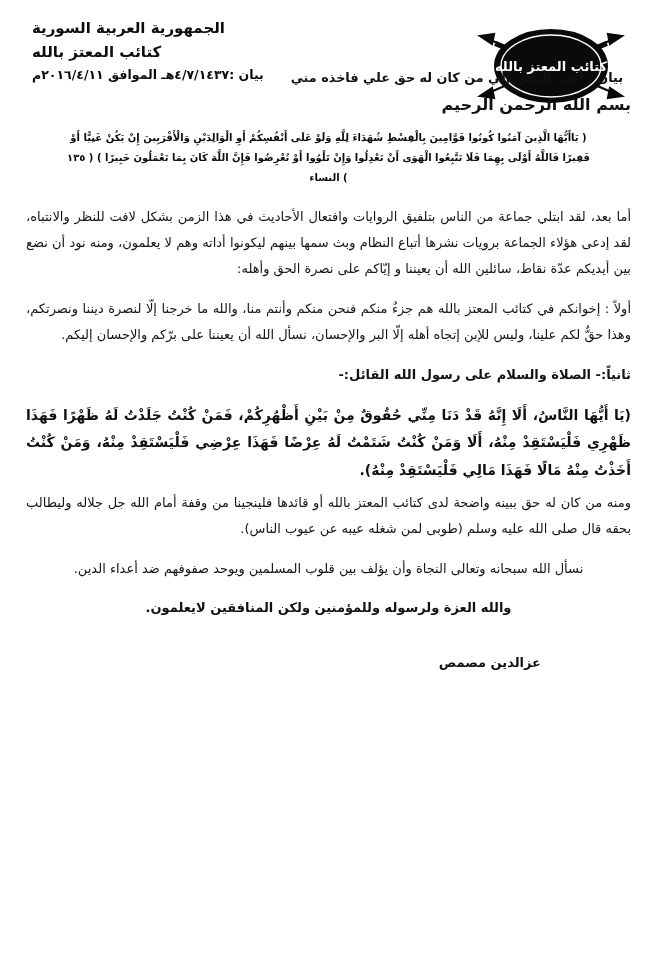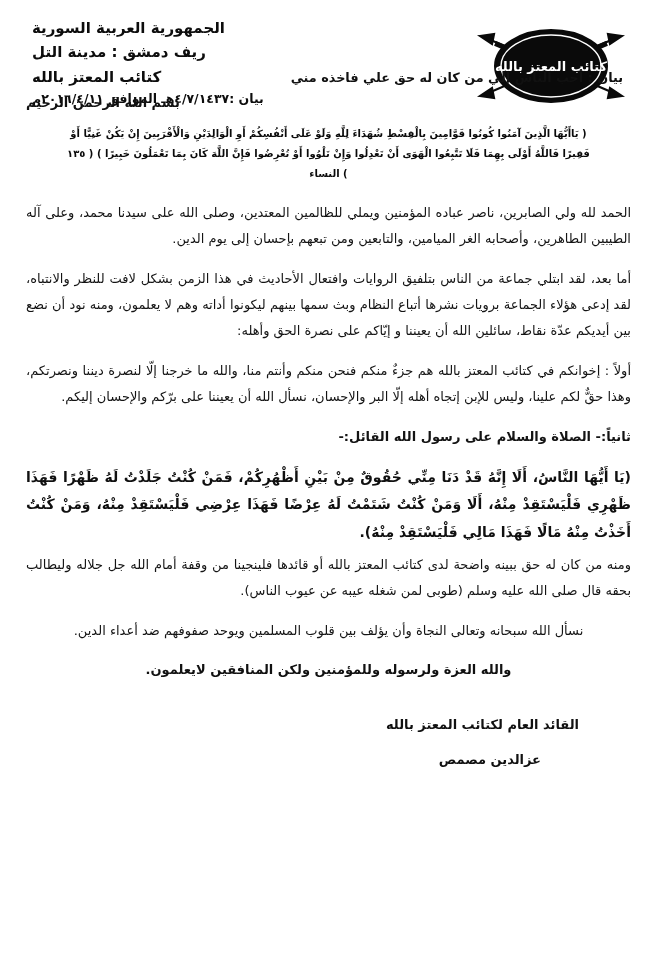--- a/index.html
+++ b/index.html
@@ -60,22 +60,22 @@
   
   .emblem {
     position: relative;
     width: 150px;
     height: 96px;
   }
   .emblem svg { display: block; }
 
   
   .basmala {
-    text-align: left;
-    font-size: 13px;
+    text-align: right;
+    font-size: 16px;
     font-weight: bold;
     margin: 10px 0 14px 0;
     color: #111;
   }
   .quran {
     text-align: center;
     font-size: 10px;
     font-weight: bold;
     line-height: 2.0;
     margin: 0 40px 16px 40px;
@@ -145,42 +145,39 @@
           <ellipse cx="75" cy="48" rx="56" ry="36" fill="#0a0a0a" stroke="#0a0a0a" stroke-width="2"></ellipse>
           <ellipse cx="75" cy="48" rx="50" ry="31" fill="none" stroke="#ffffff" stroke-width="1.4"></ellipse>
 
           <text x="75" y="53" text-anchor="middle" fill="#ffffff" font-family="DejaVu Sans, sans-serif" font-size="13" font-weight="bold">كتائب المعتز بالله</text>
         </svg>
       </div>
     </div>
 
     <div class="header-text">
       <div class="line">الجمهورية العربية السورية</div>
-      <div class="line">ريف دمشق : مدينة التل</div>
       <div class="line">كتائب المعتز بالله</div>
       <div class="line wide">بيان :٤/٧/١٤٣٧هـ الموافق ٢٠١٦/٤/١١م</div>
     </div>
   </div>
 
   <div class="line" style="text-align:right;font-weight:bold;font-size:12.8px;margin:-54px 0 0 0;position:relative;left:-8px;">بيان : أحب الناس إلي من كان له حق علي فاخذه مني</div>
 
   <div class="basmala">بسم الله الرحمن الرحيم</div>
 
   <div class="quran">( يَاأَيُّهَا الَّذِينَ آمَنُوا كُونُوا قَوَّامِينَ بِالْقِسْطِ شُهَدَاءَ لِلَّهِ وَلَوْ عَلَى أَنْفُسِكُمْ أَوِ الْوَالِدَيْنِ وَالْأَقْرَبِينَ إِنْ يَكُنْ غَنِيًّا أَوْ فَقِيرًا فَاللَّهُ أَوْلَى بِهِمَا فَلَا تَتَّبِعُوا الْهَوَى أَنْ تَعْدِلُوا وَإِنْ تَلْوُوا أَوْ تُعْرِضُوا فَإِنَّ اللَّهَ كَانَ بِمَا تَعْمَلُونَ خَبِيرًا ) ( ١٣٥ ) النساء</div>
 
-  <p class="body">الحمد لله ولي الصابرين، ناصر عباده المؤمنين ويملي للظالمين المعتدين، وصلى الله على سيدنا محمد، وعلى آله الطيبين الطاهرين، وأصحابه الغر الميامين، والتابعين ومن تبعهم بإحسان إلى يوم الدين.</p>
   <p class="body">أما بعد، لقد ابتلي جماعة من الناس بتلفيق الروايات وافتعال الأحاديث في هذا الزمن بشكل لافت للنظر والانتباه، لقد إدعى هؤلاء الجماعة برويات نشرها أتباع النظام وبث سمها بينهم ليكونوا أداته وهم لا يعلمون، ومنه نود أن نضع بين أيديكم عدّة نقاط، سائلين الله أن يعيننا و إيّاكم على نصرة الحق وأهله:</p>
   <p class="body">أولاً : إخوانكم في كتائب المعتز بالله هم جزءٌ منكم فنحن منكم وأنتم منا، والله ما خرجنا إلّا لنصرة ديننا ونصرتكم، وهذا حقٌّ لكم علينا، وليس للإبن إتجاه أهله إلّا البر والإحسان، نسأل الله أن يعيننا على برّكم والإحسان إليكم.</p>
 
   <p class="body bold">ثانياً:- الصلاة والسلام على رسول الله القائل:-</p>
   <p class="hadith">(يَا أَيُّهَا النَّاسُ، أَلَا إِنَّهُ قَدْ دَنَا مِنِّي حُقُوقٌ مِنْ بَيْنِ أَظْهُرِكُمْ، فَمَنْ كُنْتُ جَلَدْتُ لَهُ ظَهْرًا فَهَذَا ظَهْرِي فَلْيَسْتَقِدْ مِنْهُ، أَلَا وَمَنْ كُنْتُ شَتَمْتُ لَهُ عِرْضًا فَهَذَا عِرْضِي فَلْيَسْتَقِدْ مِنْهُ، وَمَنْ كُنْتُ أَخَذْتُ مِنْهُ مَالًا فَهَذَا مَالِي فَلْيَسْتَقِدْ مِنْهُ).</p>
 
   <p class="body">ومنه من كان له حق ببينه واضحة لدى كتائب المعتز بالله أو قائدها فلينجينا من وقفة أمام الله جل جلاله وليطالب بحقه قال صلى الله عليه وسلم (طوبى لمن شغله عيبه عن عيوب الناس).</p>
   <p class="body" style="text-align:center;text-align-last:center;">نسأل الله سبحانه وتعالى النجاة وأن يؤلف بين قلوب المسلمين ويوحد صفوفهم ضد أعداء الدين.</p>
 
   <div class="closing">والله العزة ولرسوله وللمؤمنين ولكن المنافقين لايعلمون.</div>
 
   <div class="signature">
-    <div class="sig-line">القائد العام لكتائب المعتز بالله</div>
     <div class="sig-line sig-name">عزالدين مصمص</div>
   </div>
 
 </div>
 
 </body></html>

